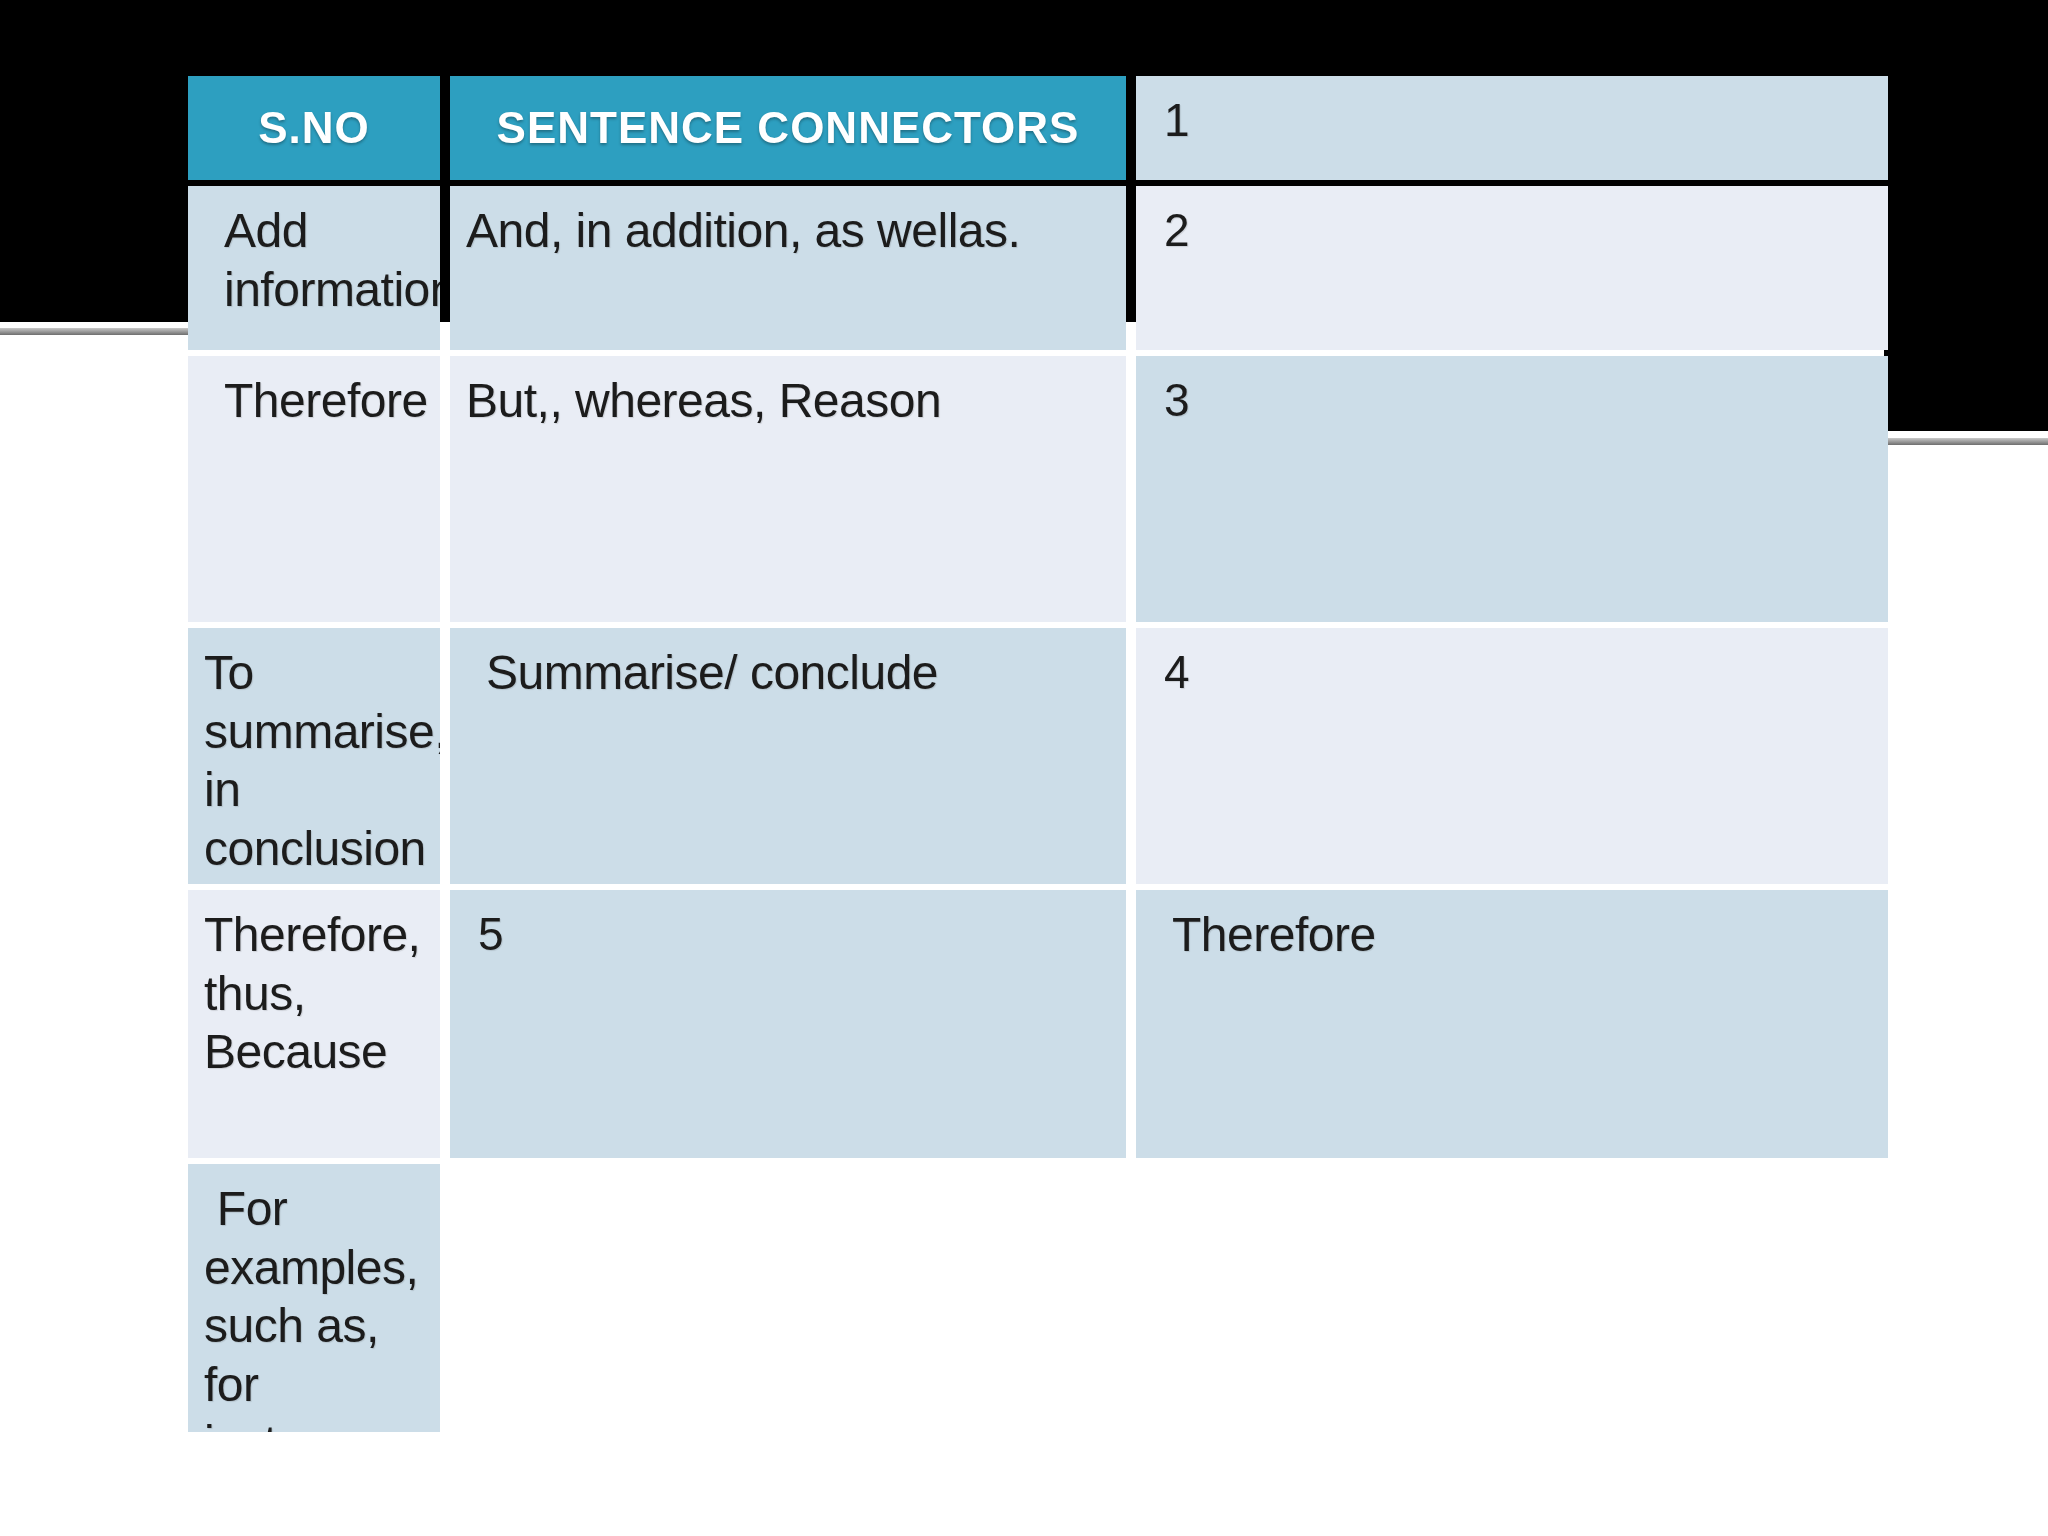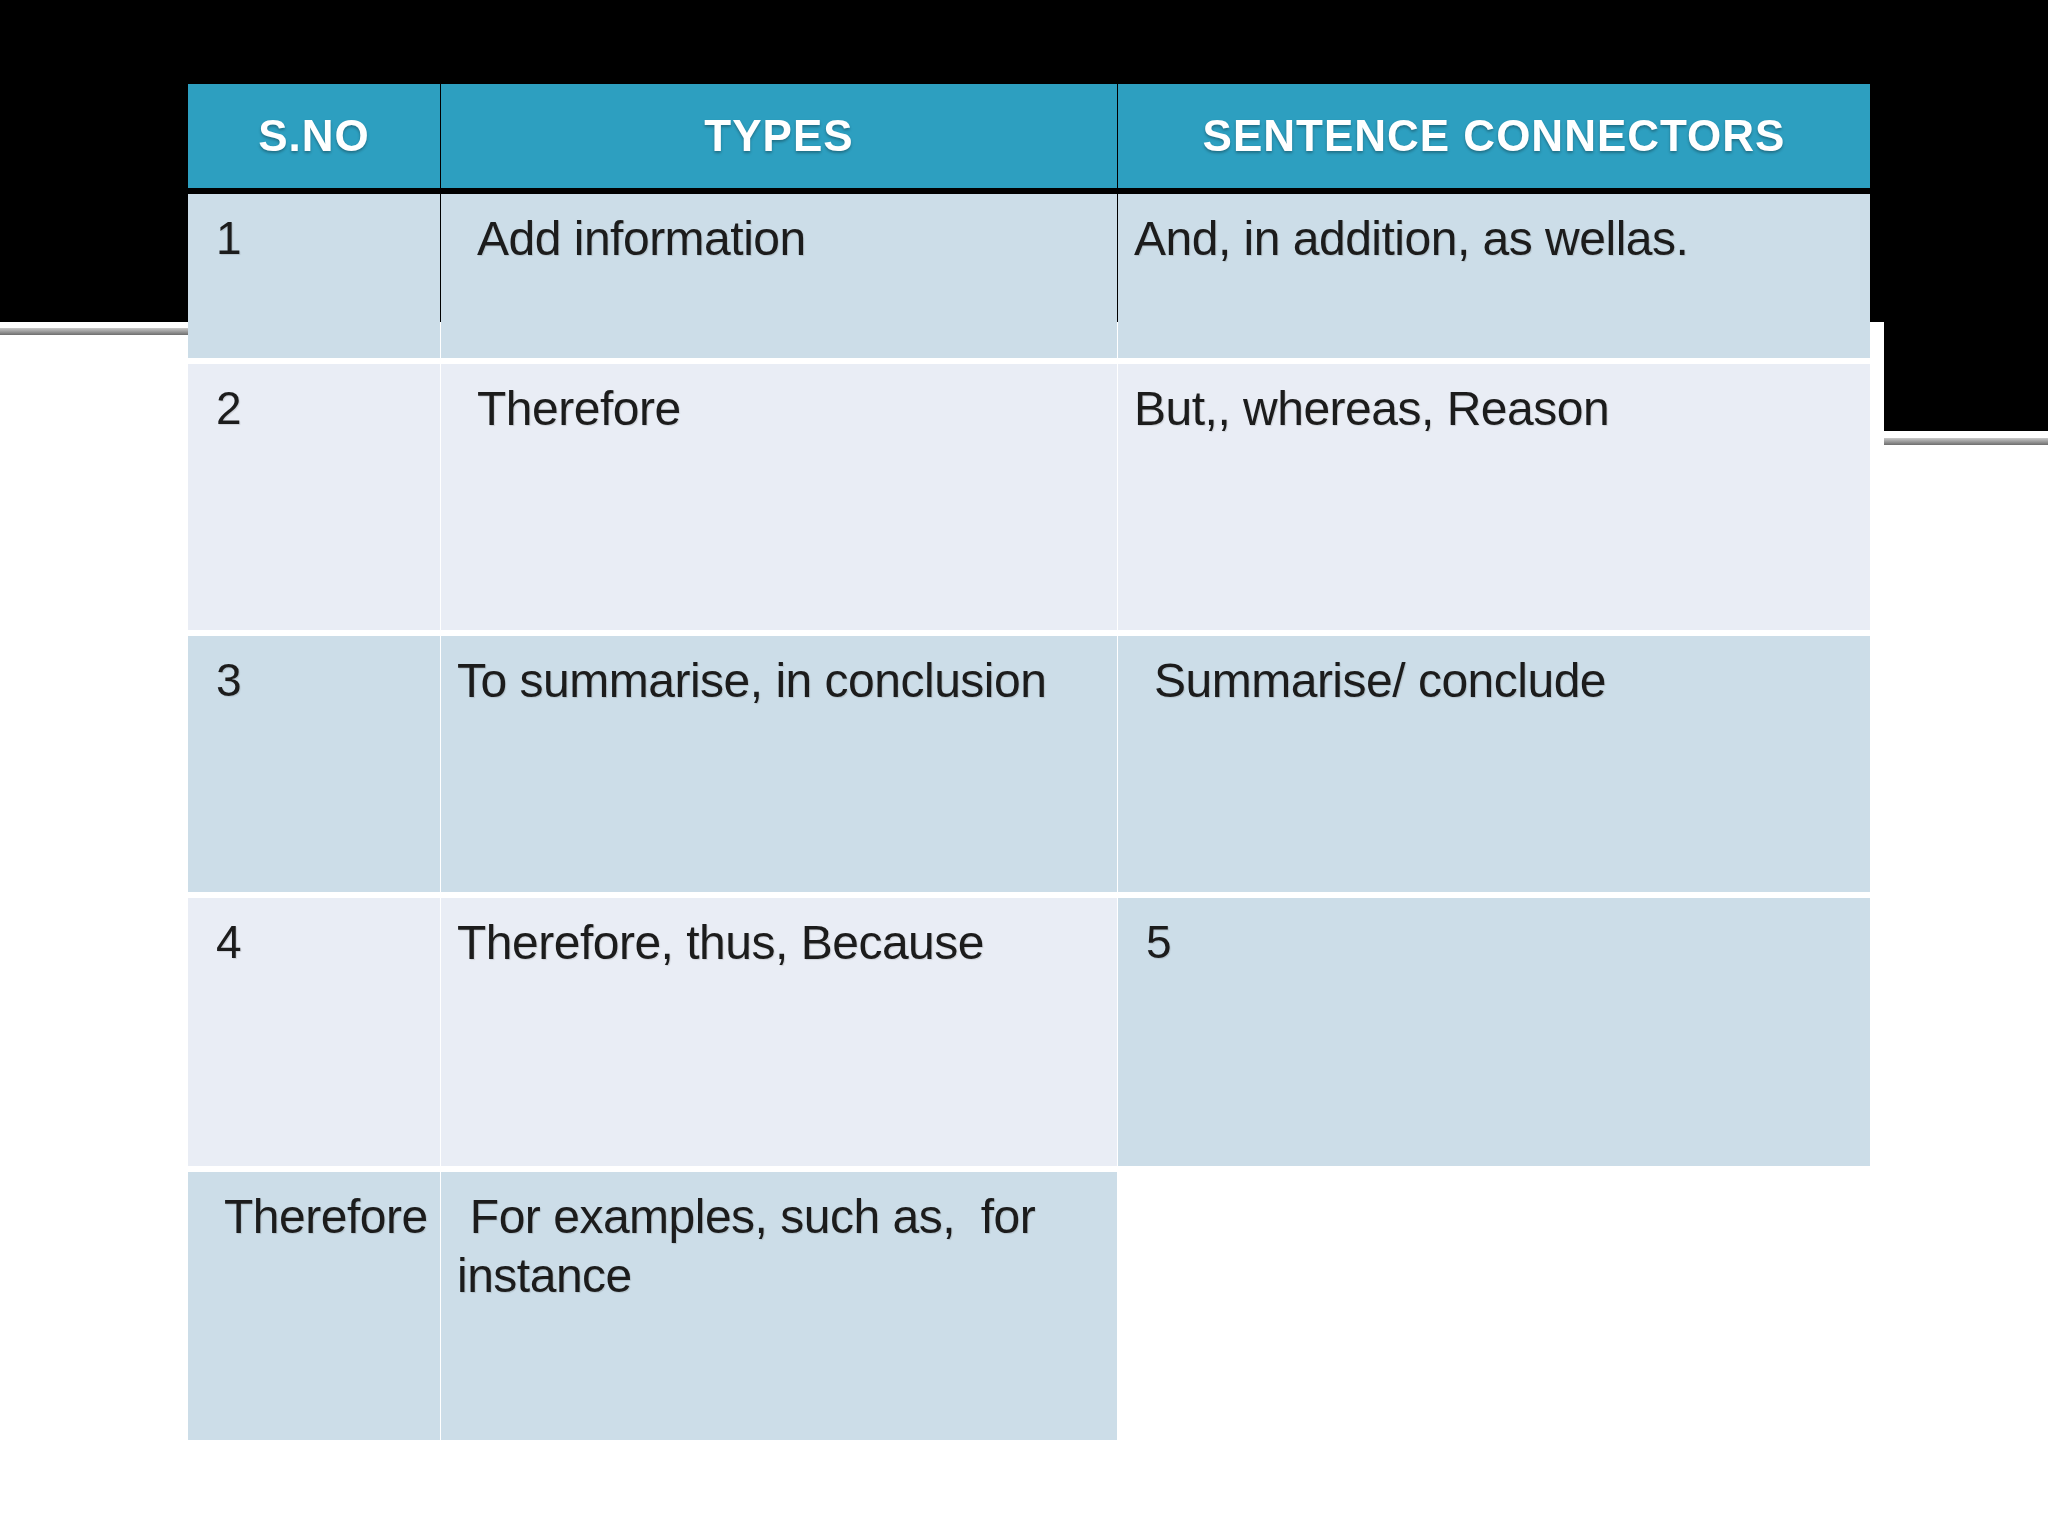--- a/index.html
+++ b/index.html
@@ -44,26 +44,26 @@
     position: absolute;
     height: 7px;
     background: linear-gradient(180deg, var(--groove-light), var(--groove-dark));
   }
   .groove-left  { left: 0;      top: 328px; width: 189px; }
   .groove-right { left: 1884px; top: 438px; width: 164px; }
 
   
   .table {
     position: absolute;
-    left: 188px; top: 84px;
+    left: 188px; top: 76px;
     width: 1370px;
     display: grid;
     grid-template-columns: 252px 676px 752px;
     grid-template-rows: 104px 164px 266px 256px 268px 268px;
-    gap: 6px 1px;
+    gap: 6px 10px;
     background: transparent;
   }
   .cell {
     box-sizing: border-box;
     overflow: hidden;
   }
   .cell.h {
     background: var(--header-bg);
     color: var(--header-text);
     font-weight: bold;
@@ -94,21 +94,20 @@
 <div class="slide">
 
   <div class="top-band"></div>
   <div class="top-band-right"></div>
   <div class="groove groove-left"></div>
   <div class="groove groove-right"></div>
 
   <div class="table">
 
     <div class="cell h">S.NO</div>
-    <div class="cell h">TYPES</div>
     <div class="cell h">SENTENCE CONNECTORS</div>
 
     <div class="cell body odd num">1</div>
     <div class="cell body odd type">Add information</div>
     <div class="cell body odd conn">And, in addition, as wellas.</div>
 
     <div class="cell body even num">2</div>
     <div class="cell body even type">Therefore</div>
     <div class="cell body even conn">But,, whereas, Reason</div>
 

